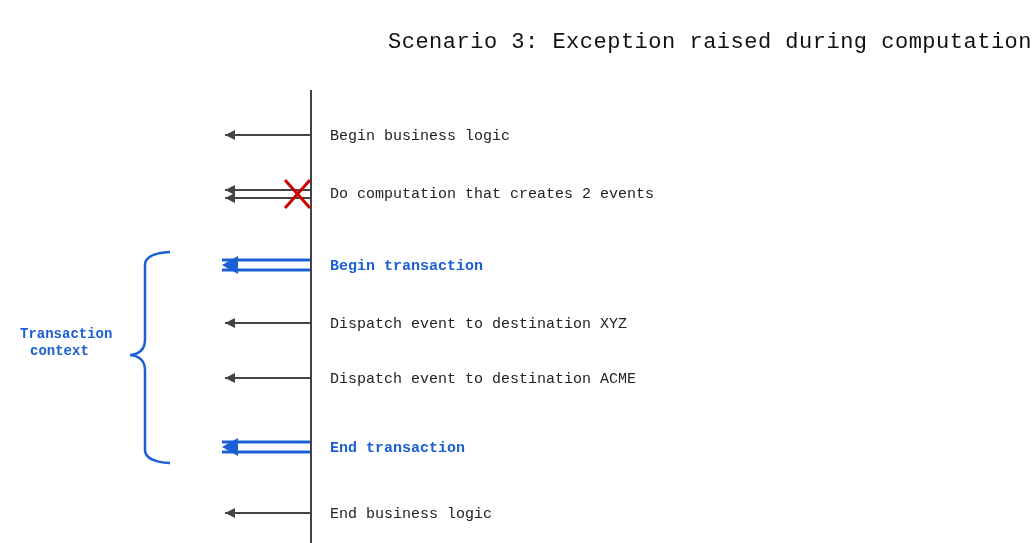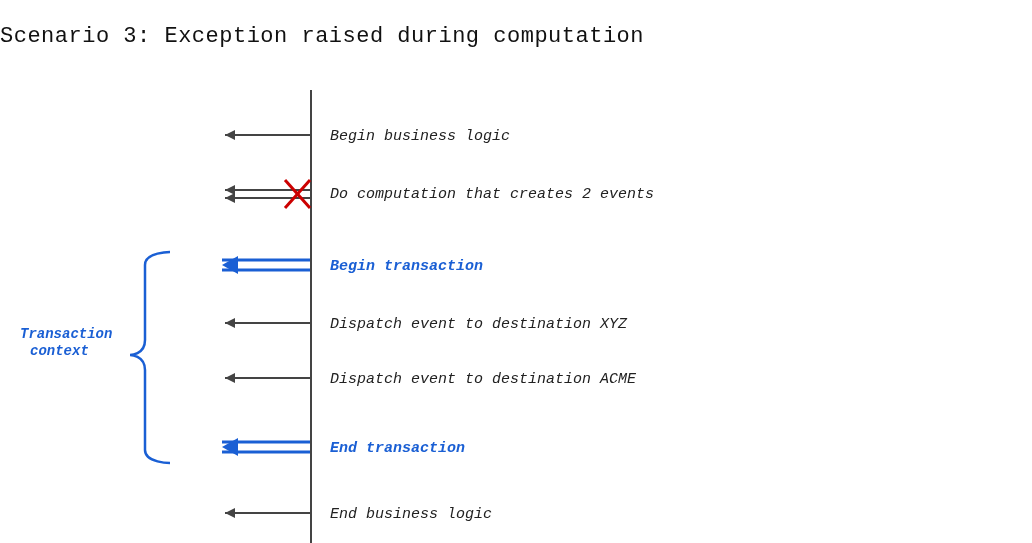--- a/index.html
+++ b/index.html
@@ -7,36 +7,35 @@
     body {
       width: 1032px;
       height: 543px;
       background: #ffffff;
       font-family: 'Courier New', Courier, monospace;
       overflow: hidden;
       position: relative;
     }
 
     .page-title {
-      text-align: left;
+      text-align: right;
       font-size: 22px;
       font-weight: normal;
       letter-spacing: 0.5px;
-      padding-top: 24px;
+      padding-top: 30px;
       color: #111;
       font-family: 'Courier New', Courier, monospace;
     }
 
     .diagram-area {
       position: absolute;
       top: 60px;
       left: 0;
       right: 0;
       bottom: 0;
-      font-style: italic;
     }
 
     
     .timeline-line {
       position: absolute;
       left: 310px;
       top: 30px;
       width: 2px;
       height: 460px;
       background: #444;

